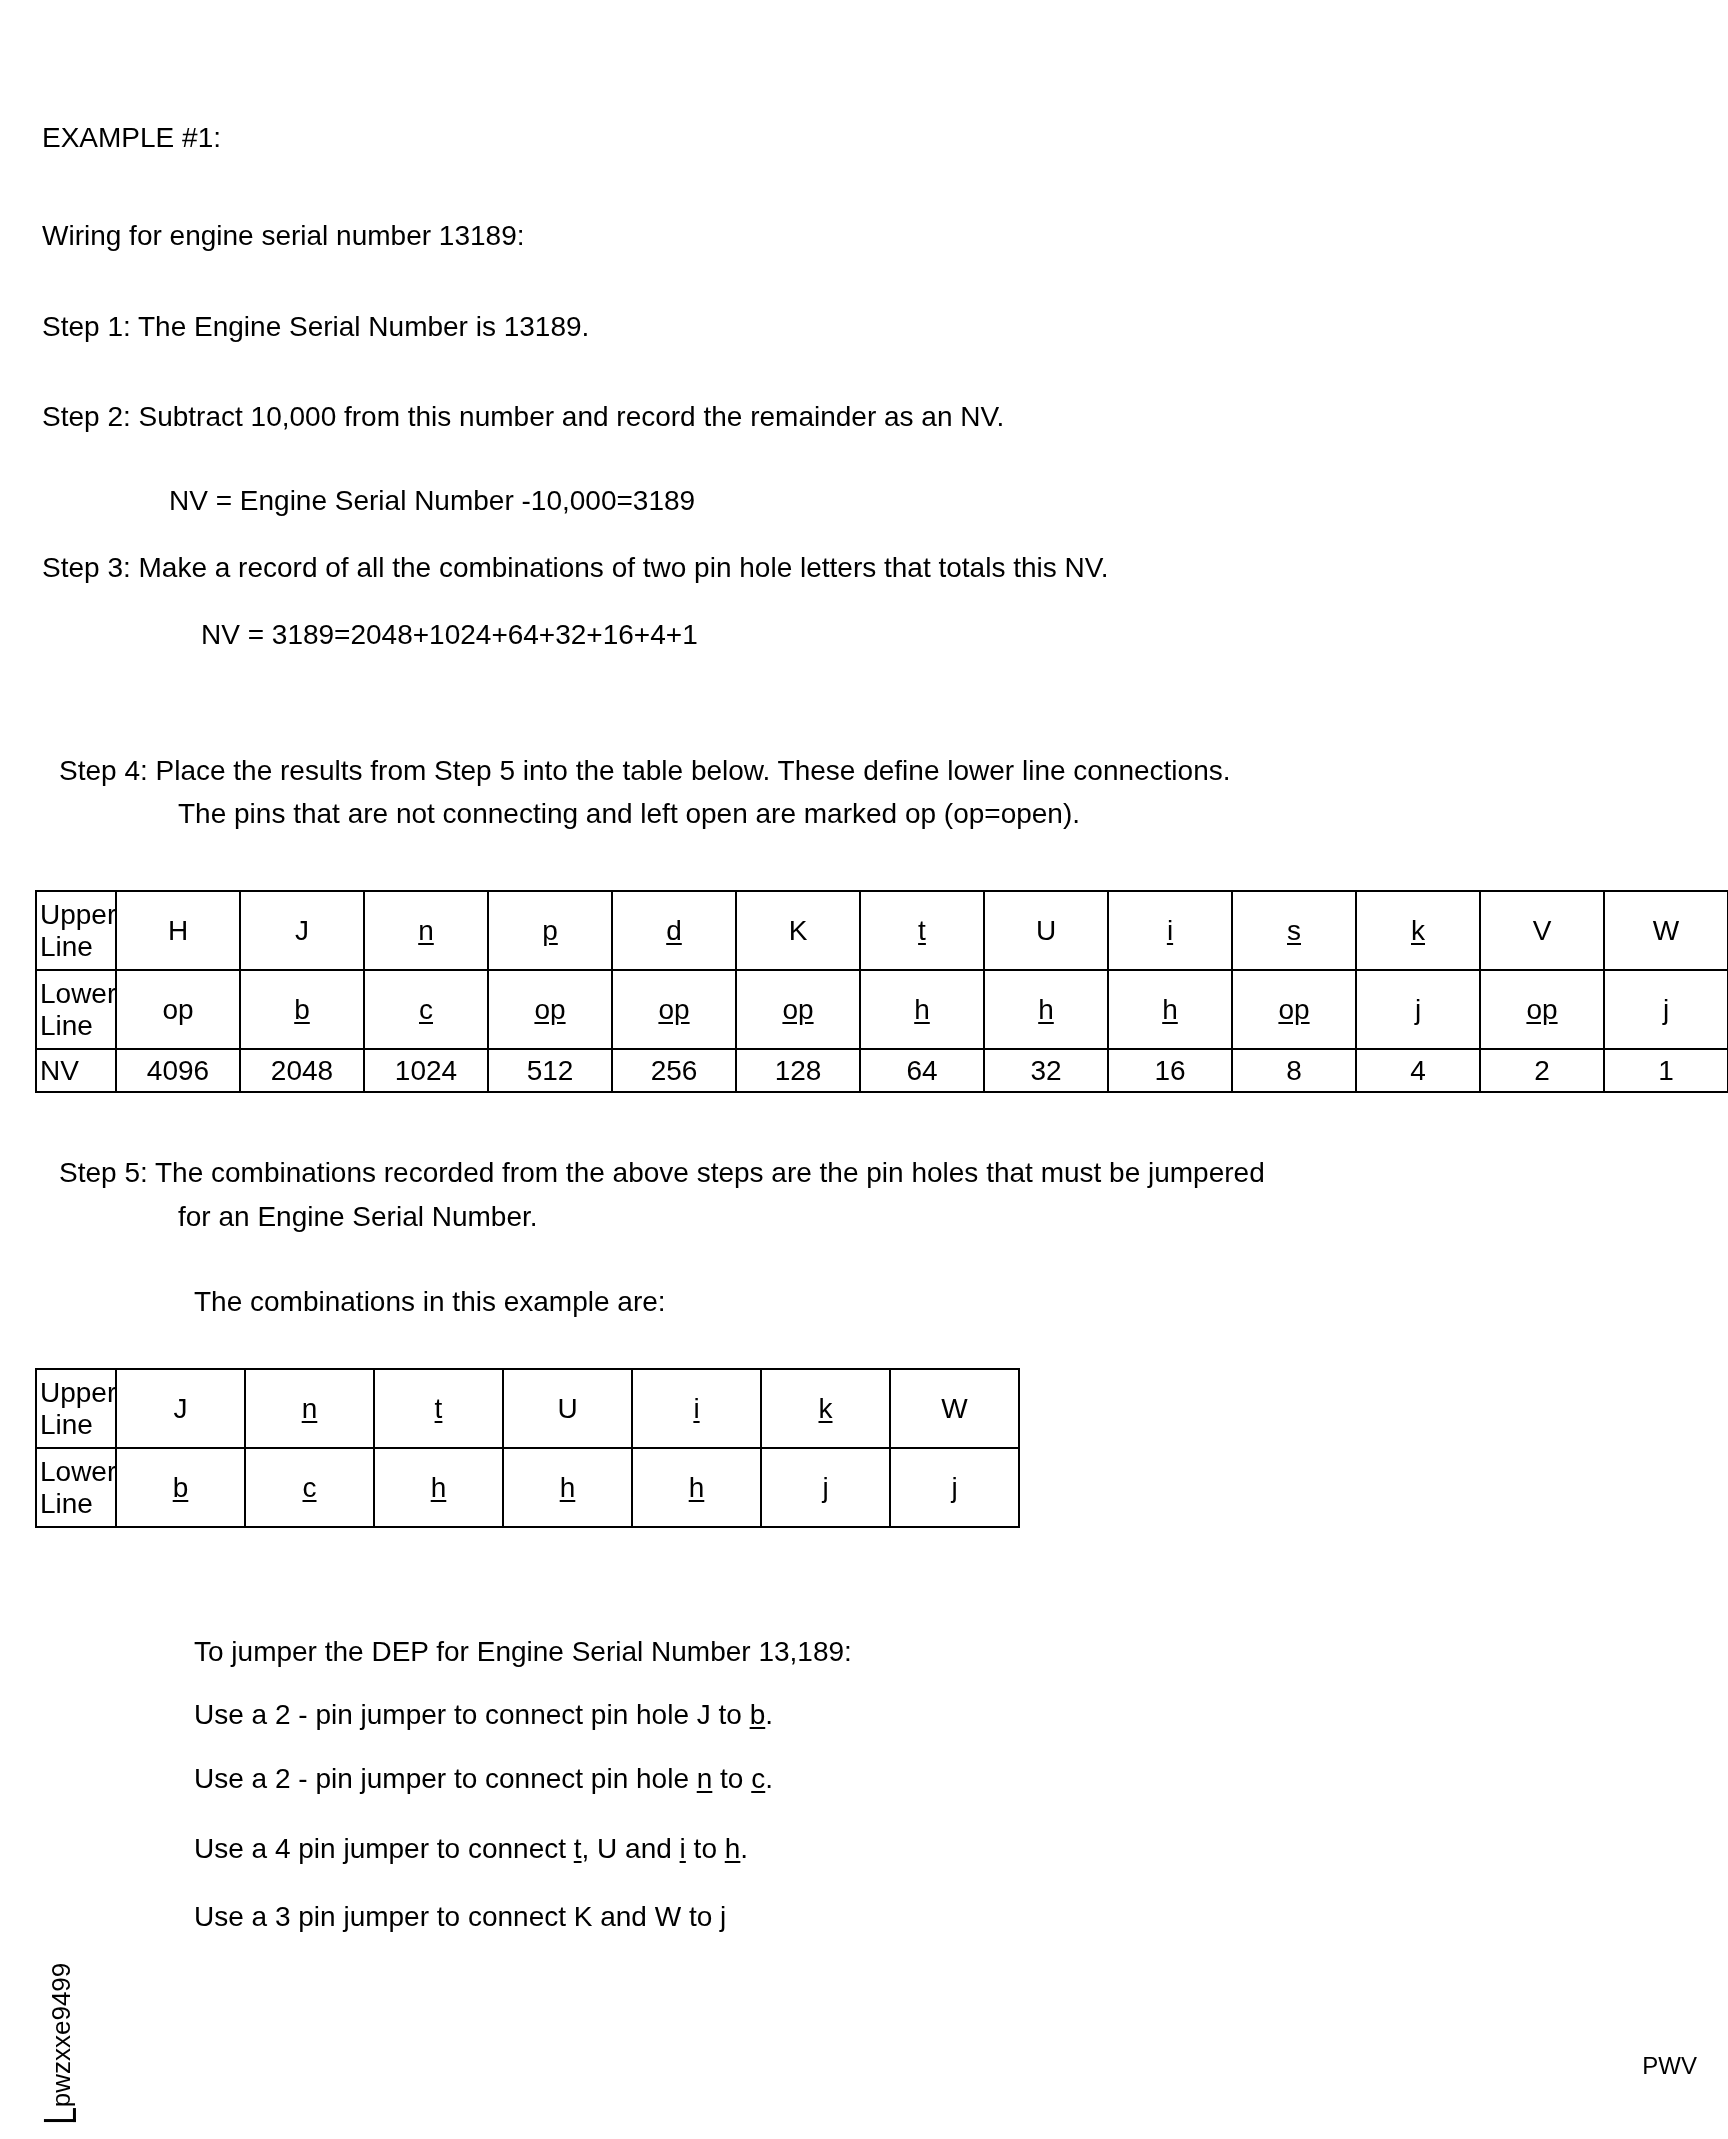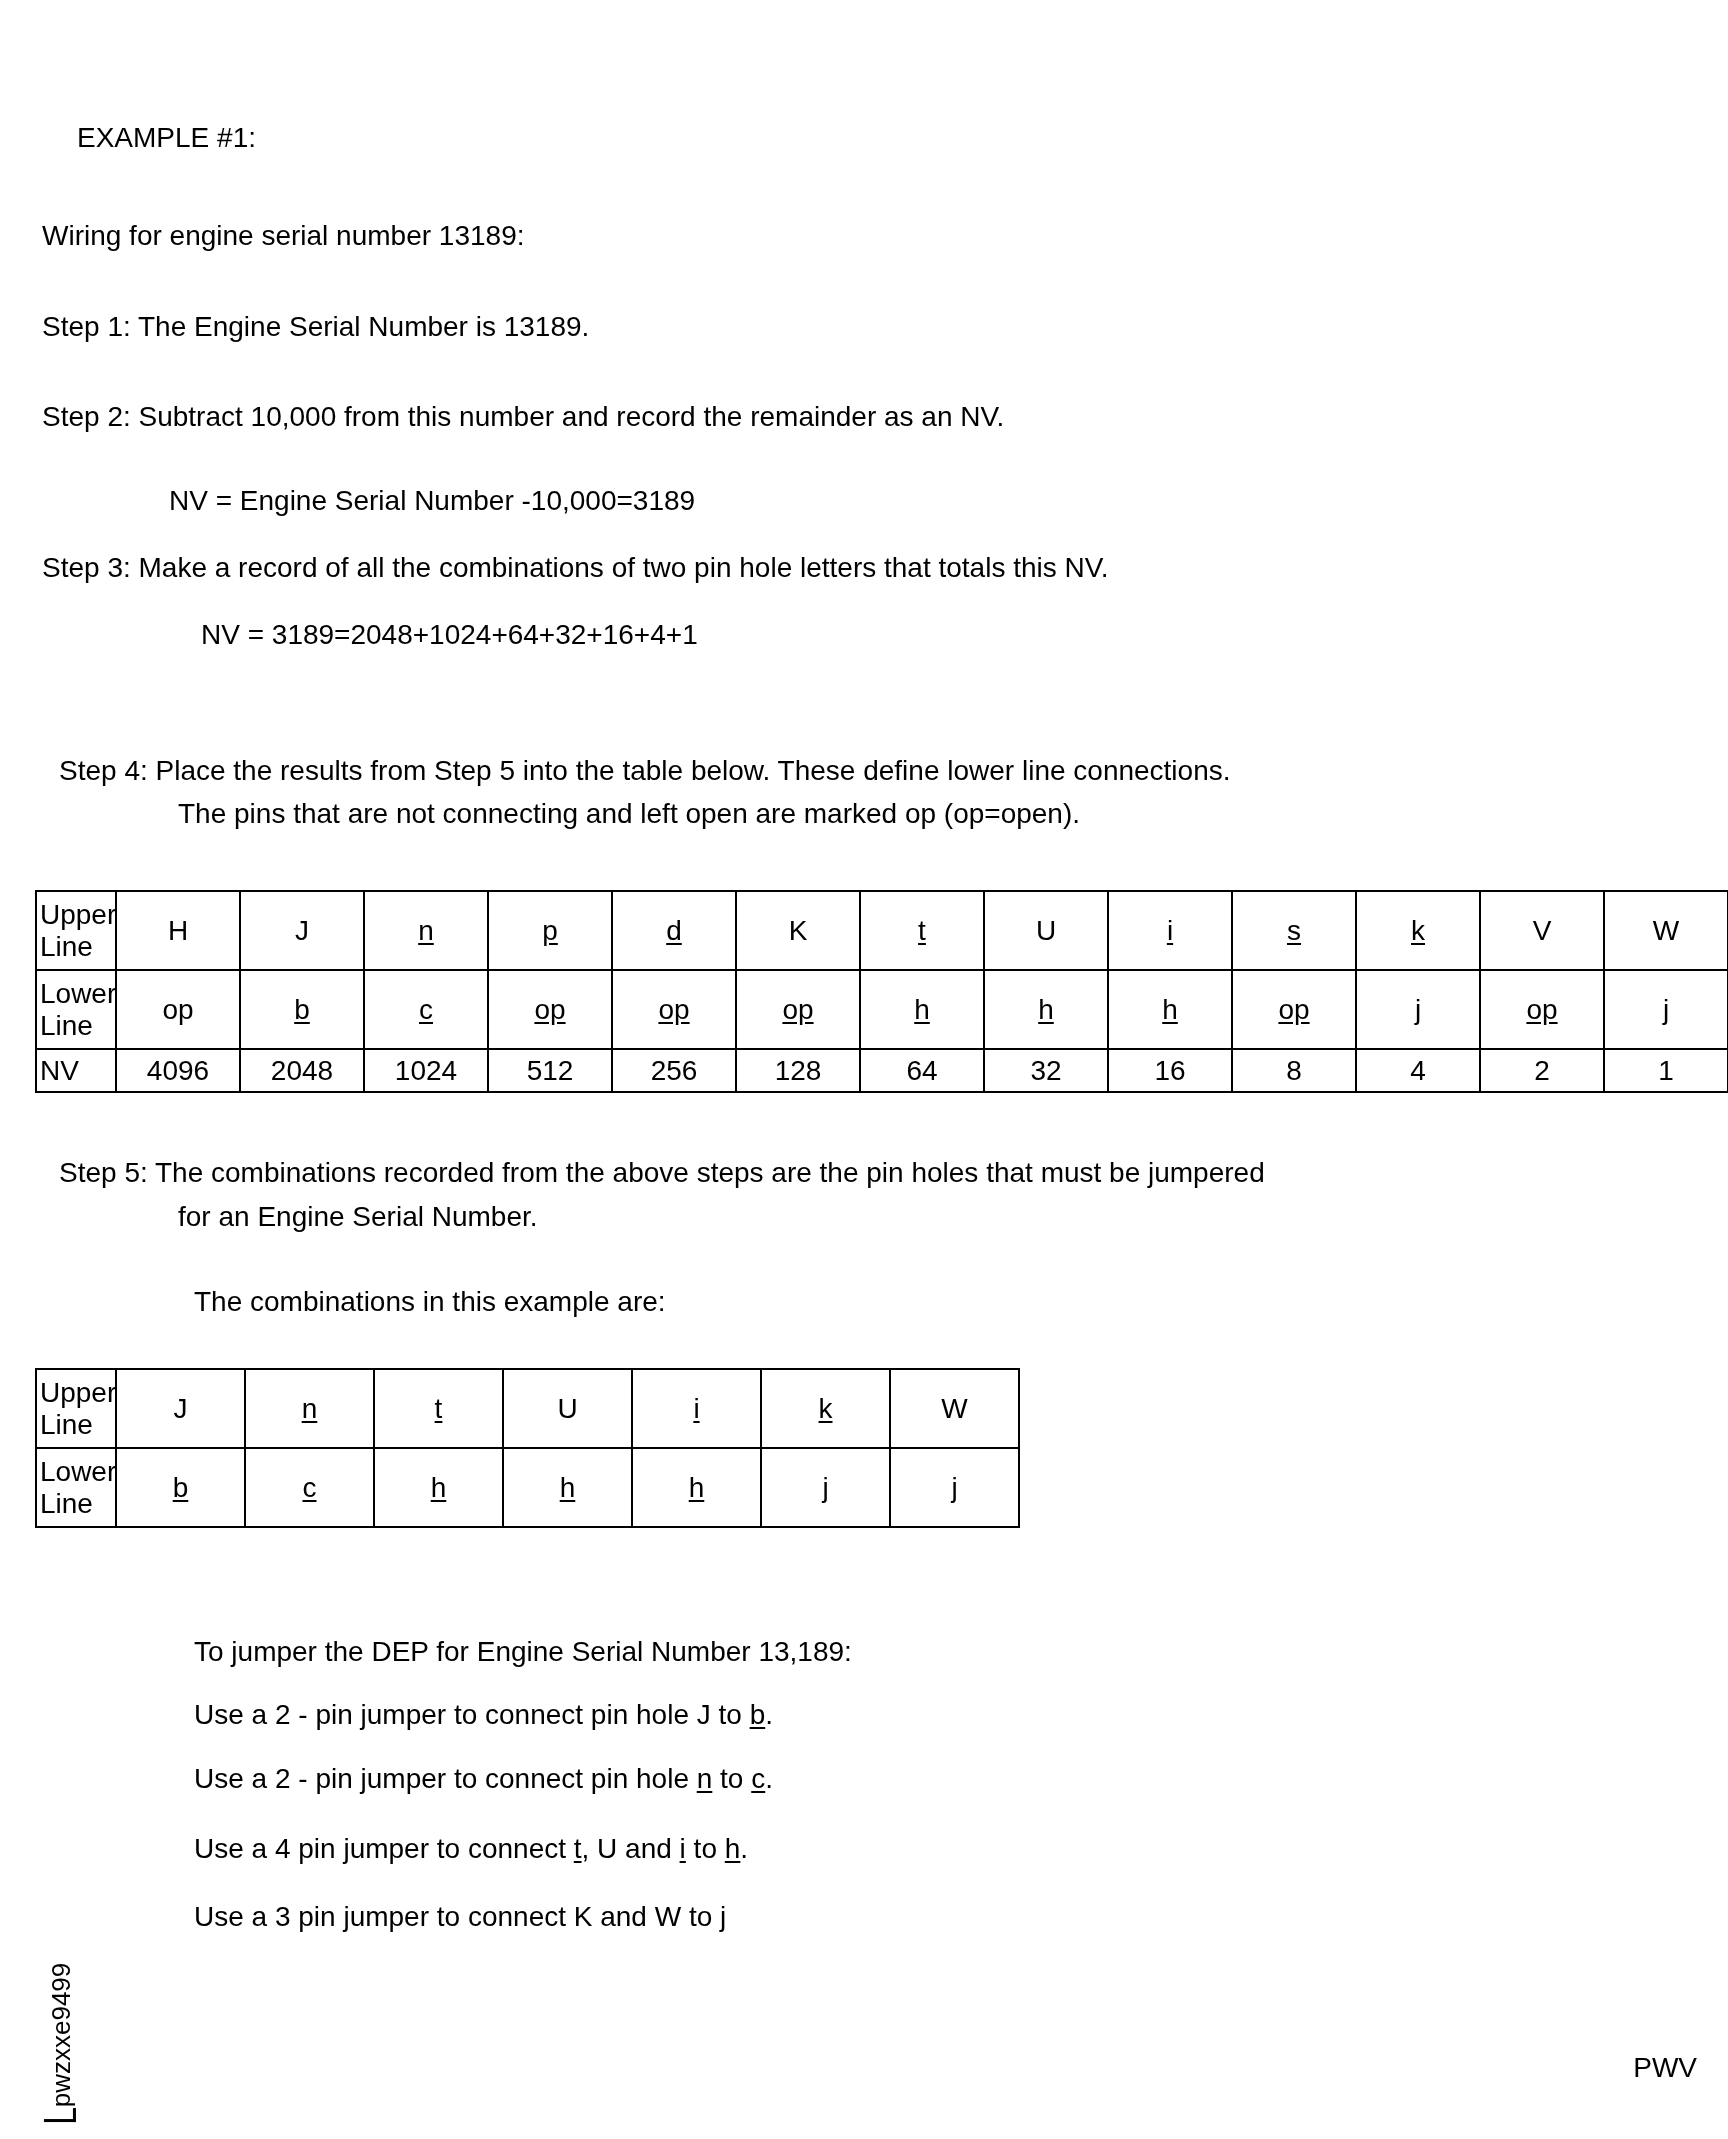--- a/index.html
+++ b/index.html
@@ -87,31 +87,31 @@
     width: 10.5px;
     height: 29px;
     vertical-align: -5.9px;
     margin-right: 1.3px;
   }
 
   #footer-code {
     position: absolute;
     right: 31px;
     top: 2052px;
-    font-size: 28px;
+    font-size: 24px;
     white-space: pre;
     color: #000;
   }
 </style>
 </head>
 <body>
 
 <div class="page">
 
-  <div class="tline" style="left:42px; top:124px;margin-left:35px;">EXAMPLE #1:</div>
+  <div class="tline" style="left:42px; top:124px;">EXAMPLE #1:</div>
 
   <div class="tline" style="left:42px; top:222px;">Wiring for engine serial number 13189:</div>
 
   <div class="tline" style="left:42px; top:313px;">Step 1: The Engine Serial Number is 13189.</div>
 
   <div class="tline" style="left:42px; top:403px;">Step 2: Subtract 10,000 from this number and record the remainder as an NV.</div>
 
   <div class="tline" style="left:169px; top:487px;">NV = Engine Serial Number -10,000=3189</div>
 
   <div class="tline" style="left:42px; top:554px;">Step 3: Make a record of all the combinations of two pin hole letters that totals this NV.</div>

